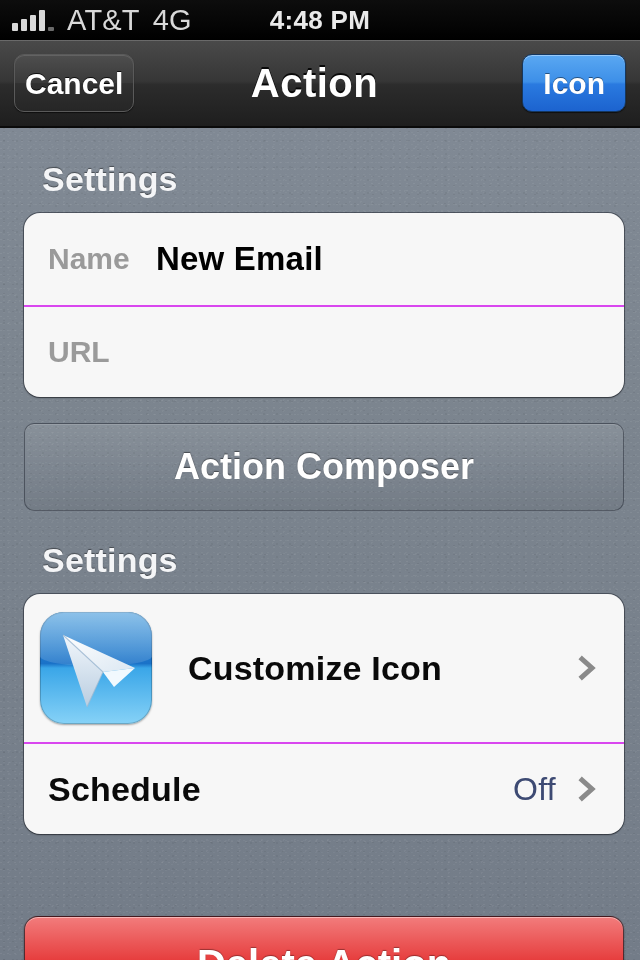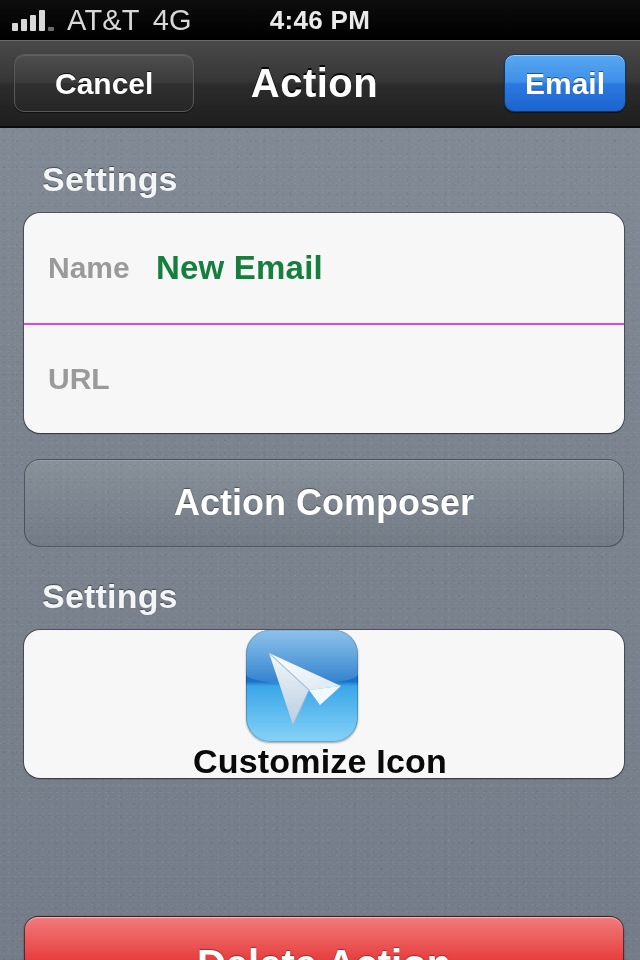--- a/index.html
+++ b/index.html
@@ -106,21 +106,21 @@
     position: absolute; left: 0; right: 11px;
     text-align: center;
     font-size: 40px; font-weight: 700;
     color: #fff;
     text-shadow: 0 -2px 0 rgba(0,0,0,.85);
     letter-spacing: .5px;
     pointer-events: none;
   }
   .btn-cancel {
     margin-left: 14px;
-    padding: 0 40px; height: 58px; line-height: 58px;
+    padding: 0 10px; height: 58px; line-height: 58px;
     border-radius: 10px;
     background: linear-gradient(180deg, #4e4e4e 0%, #3a3a3a 50%, #303030 51%, #262626 100%);
     border: 1.5px solid #5a5a5a;
     box-shadow: inset 0 1px 0 rgba(255,255,255,.12), 0 1px 1px rgba(0,0,0,.6);
     color: #fff; font-size: 30px; font-weight: 700;
     text-shadow: 0 -1px 0 rgba(0,0,0,.8);
     cursor: pointer;
   }
   .btn-done {
     margin-left: auto; margin-right: 14px;
@@ -154,35 +154,35 @@
     margin: 0 20px;
     background: #f7f7f7;
     border-radius: 16px;
     box-shadow: 0 1px 2px rgba(0,0,0,.35), 0 0 0 1px rgba(40,46,56,.55);
     overflow: hidden;
   }
 
   .row {
     position: relative;
     display: flex; align-items: center;
-    height: 110px;
+    height: 92px;
     padding: 0 24px;
     cursor: pointer;
   }
   .row + .row { border-top: 2px solid #d946ef; }
 
   .row-label-muted {
     width: 108px;
     font-size: 30px; font-weight: 700;
     color: #9a9a9a;
     flex: 0 0 auto;
   }
   .row-value {
     font-size: 33px; font-weight: 700;
-    color: #15803d;
+    color: #000000;
     letter-spacing: .2px;
   }
   .row-title {
     font-size: 34px; font-weight: 700;
     color: #0a0a0a;
     letter-spacing: .2px;
   }
   .row-detail {
     margin-left: auto;
     font-size: 32px; font-weight: 400;
@@ -194,21 +194,21 @@
     width: 26px; height: 26px;
     flex: 0 0 auto;
     margin-left: 18px;
   }
   .chevron.alone { margin-left: auto; }
 
   
   .composer-btn {
     margin: 26px 20px 0;
     height: 88px;
-    border-radius: 16px;
+    border-radius: 10px;
     border: 1.5px solid rgba(40,46,56,.55);
     background: linear-gradient(180deg, rgba(255,255,255,.10) 0%, rgba(255,255,255,.02) 50%, rgba(0,0,0,.05) 100%);
     box-shadow: inset 0 1px 0 rgba(255,255,255,.14);
     display: flex; align-items: center; justify-content: center;
     color: #fff; font-size: 36px; font-weight: 700;
     text-shadow: 0 -1px 1px rgba(0,0,0,.45);
     cursor: pointer;
   }
 
   
@@ -223,21 +223,21 @@
     margin-right: 36px;
   }
   .app-icon .gloss {
     position: absolute; left: 0; right: 0; top: 0; height: 48%;
     background: linear-gradient(180deg, rgba(255,255,255,.45) 0%, rgba(255,255,255,.10) 100%);
     border-radius: 24px 24px 50% 50% / 24px 24px 18% 18%;
   }
   .app-icon svg { position: absolute; inset: 0; width: 100%; height: 100%; }
 
   
-  .row.row-icon { height: 148px; padding: 0 24px 0 16px; flex-direction: column; }
+  .row.row-icon { height: 148px; padding: 0 24px 0 16px; }
 
   
   .delete-btn {
     position: absolute;
     left: 20px; right: 20px;
     top: 786px;
     height: 96px;
     border-radius: 14px;
     background: linear-gradient(180deg, #f27c7c 0%, #e63b3b 48%, #d11010 50%, #b70000 100%);
     border: 1.5px solid rgba(30,34,40,.75);
@@ -261,29 +261,29 @@
           <i></i>
           <i></i>
           <i></i>
           <i></i>
       </span>
       <span class="sb-text">AT&amp;T</span>
       <span class="sb-text">4G</span>
     </div>
 
     <div class="sb-center">
-      <span class="sb-time">4:46 PM</span>
+      <span class="sb-time">4:48 PM</span>
     </div>
 
   </div>
 
   <div id="navbar">
     <div class="btn-cancel">Cancel</div>
     <div class="nav-title">Action</div>
-    <div class="btn-done">Email</div>
+    <div class="btn-done">Icon</div>
   </div>
 
   <div id="content">
 
     <div class="section-header">Settings</div>
 
     <div class="card">
       <div class="row">
         <span class="row-label-muted">Name</span>
         <span class="row-value">New Email</span>
@@ -323,19 +323,28 @@
           </svg>
         </span>
         <span class="row-title">Customize Icon</span>
         <span class="chevron alone">
           <svg viewBox="0 0 26 26" fill="none">
             <path d="M8 4 L18 13 L8 22" stroke="#8a8a8a" stroke-width="5" stroke-linecap="square" stroke-linejoin="miter"></path>
           </svg>
         </span>
       </div>
 
+      <div class="row">
+        <span class="row-title">Schedule</span>
+        <span class="row-detail">Off</span>
+        <span class="chevron">
+          <svg viewBox="0 0 26 26" fill="none">
+            <path d="M8 4 L18 13 L8 22" stroke="#8a8a8a" stroke-width="5" stroke-linecap="square" stroke-linejoin="miter"></path>
+          </svg>
+        </span>
+      </div>
 
     </div>
 
     <div class="delete-btn">Delete Action</div>
 
   </div>
 </div>
 
 </body></html>

